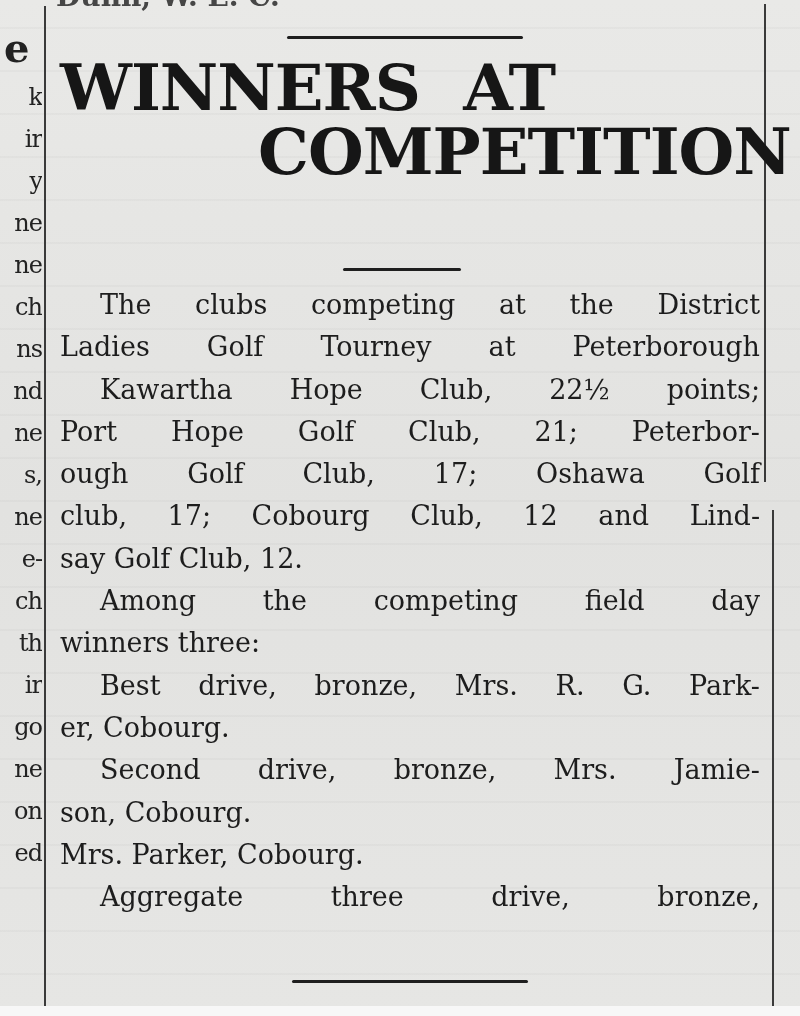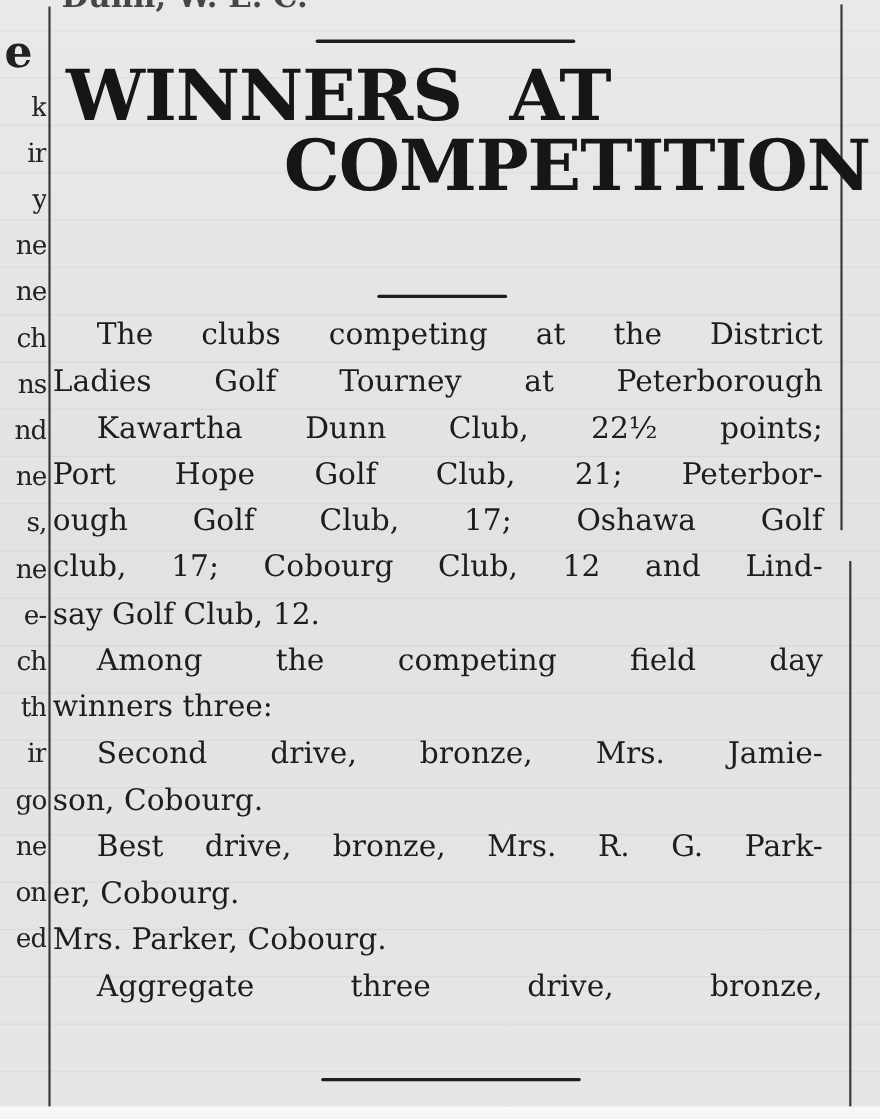--- a/index.html
+++ b/index.html
@@ -99,21 +99,21 @@
       line-height: 64px;
       white-space: nowrap;
     }
     .hl-1 { padding-left: 4px; word-spacing: 22px; }
     .hl-2 { padding-left: 50px; }
     .hl-3 { padding-left: 202px; }
 
     
     .article {
       position: absolute;
-      left: 48px; top: 284px;
+      left: 60px; top: 284px;
       width: 700px;
       font-family: "DejaVu Serif", "Liberation Serif", serif;
       font-size: 27px;
       line-height: 42.3px;
       color: #1d1d1d;
     }
     .para {
       margin: 0;
       text-align: justify;
     }
@@ -169,39 +169,39 @@
   </h1>
 
   <div class="dash dash-mid"></div>
 
   <div class="article">
     <div class="para">
       <span class="line indent">The clubs competing at the District</span>
       <span class="line">Ladies Golf Tourney at Peterborough</span>
     </div>
     <div class="para">
-      <span class="line indent">Kawartha Dunn Club, 22½ points;</span>
+      <span class="line indent">Kawartha Hope Club, 22½ points;</span>
       <span class="line">Port Hope Golf Club, 21; Peterbor-</span>
       <span class="line">ough Golf Club, 17; Oshawa Golf</span>
       <span class="line">club, 17; Cobourg Club, 12 and Lind-</span>
       <span class="line last">say Golf Club, 12.</span>
     </div>
     <div class="para">
       <span class="line indent">Among the competing field day</span>
       <span class="line last">winners three:</span>
     </div>
     <div class="para">
+      <span class="line indent">Best drive, bronze, Mrs. R. G. Park-</span>
+      <span class="line last">er, Cobourg.</span>
+    </div>
+    <div class="para">
       <span class="line indent">Second drive, bronze, Mrs. Jamie-</span>
       <span class="line last">son, Cobourg.</span>
     </div>
     <div class="para">
-      <span class="line indent">Best drive, bronze, Mrs. R. G. Park-</span>
-      <span class="line last">er, Cobourg.</span>
-    </div>
-    <div class="para">
       <span class="line last">Mrs. Parker, Cobourg.</span>
       <span class="line indent">Aggregate three drive, bronze,</span>
     </div>
   </div>
 
   <div class="dash dash-bottom"></div>
 
   <div class="bottom-strip"></div>
 </div>
 

